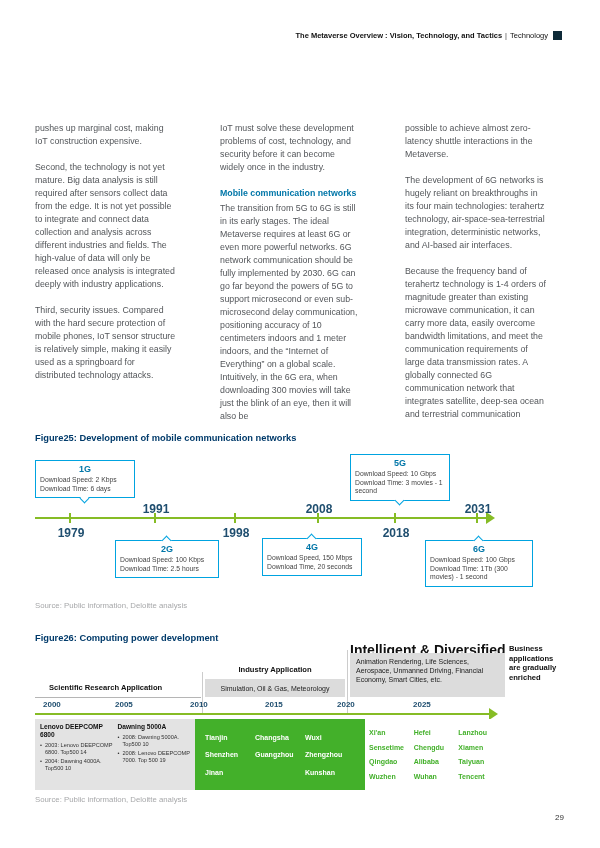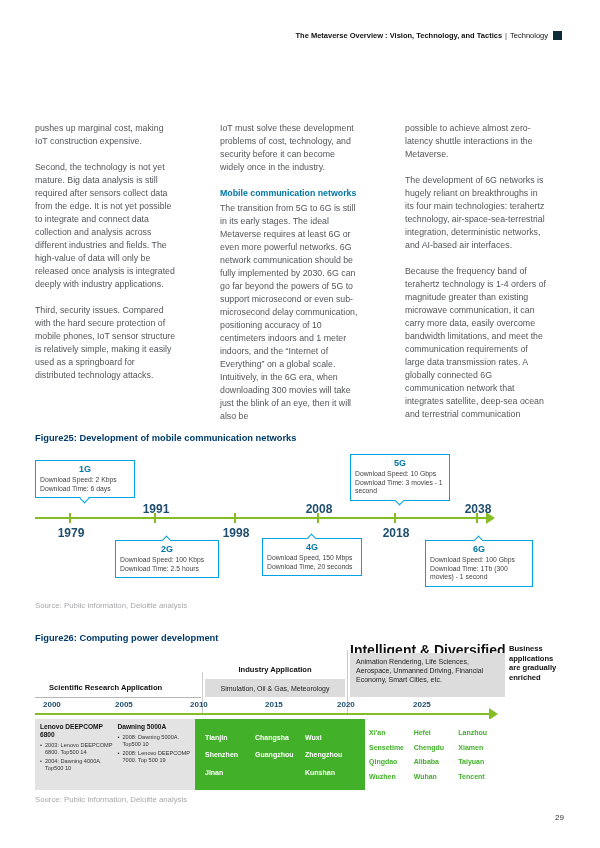--- a/index.html
+++ b/index.html
@@ -132,21 +132,21 @@
     <div class="f25-tick t2"></div>
     <div class="f25-tick t3"></div>
     <div class="f25-tick t4"></div>
     <div class="f25-tick t5"></div>
 
     <div class="f25-year yb y1979">1979</div>
     <div class="f25-year ya y1991">1991</div>
     <div class="f25-year yb y1998">1998</div>
     <div class="f25-year ya y2008">2008</div>
     <div class="f25-year yb y2018">2018</div>
-    <div class="f25-year ya y2030">2038</div>
+    <div class="f25-year ya y2030">2031</div>
 
     <div class="co co-down co-1g">
       <div class="co-label">1G</div>
       <div class="co-line">Download Speed: 2 Kbps</div>
       <div class="co-line">Download Time: 6 days</div>
       <span class="ptr"></span>
     </div>
     <div class="co co-down co-5g">
       <div class="co-label">5G</div>
       <div class="co-line">Download Speed: 10 Gbps</div>

